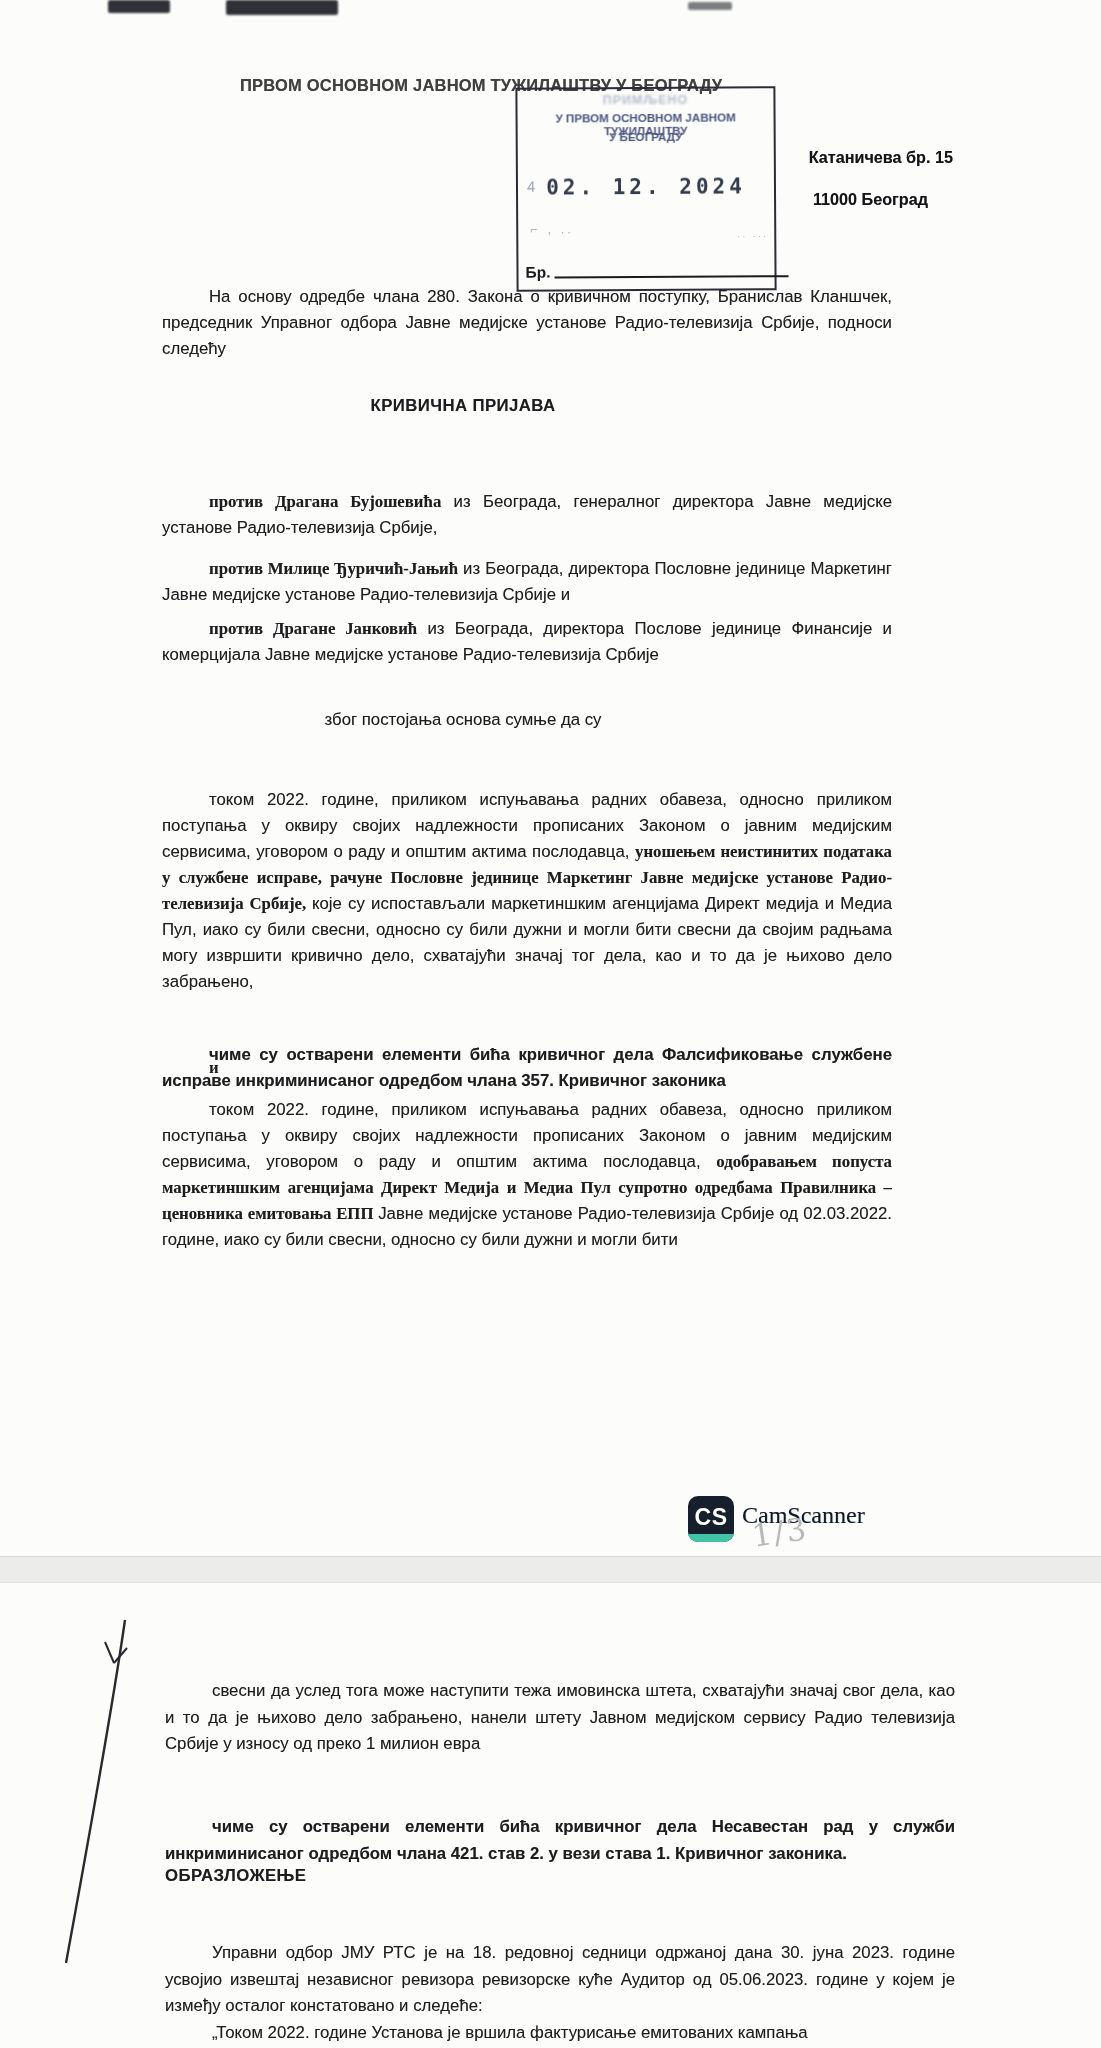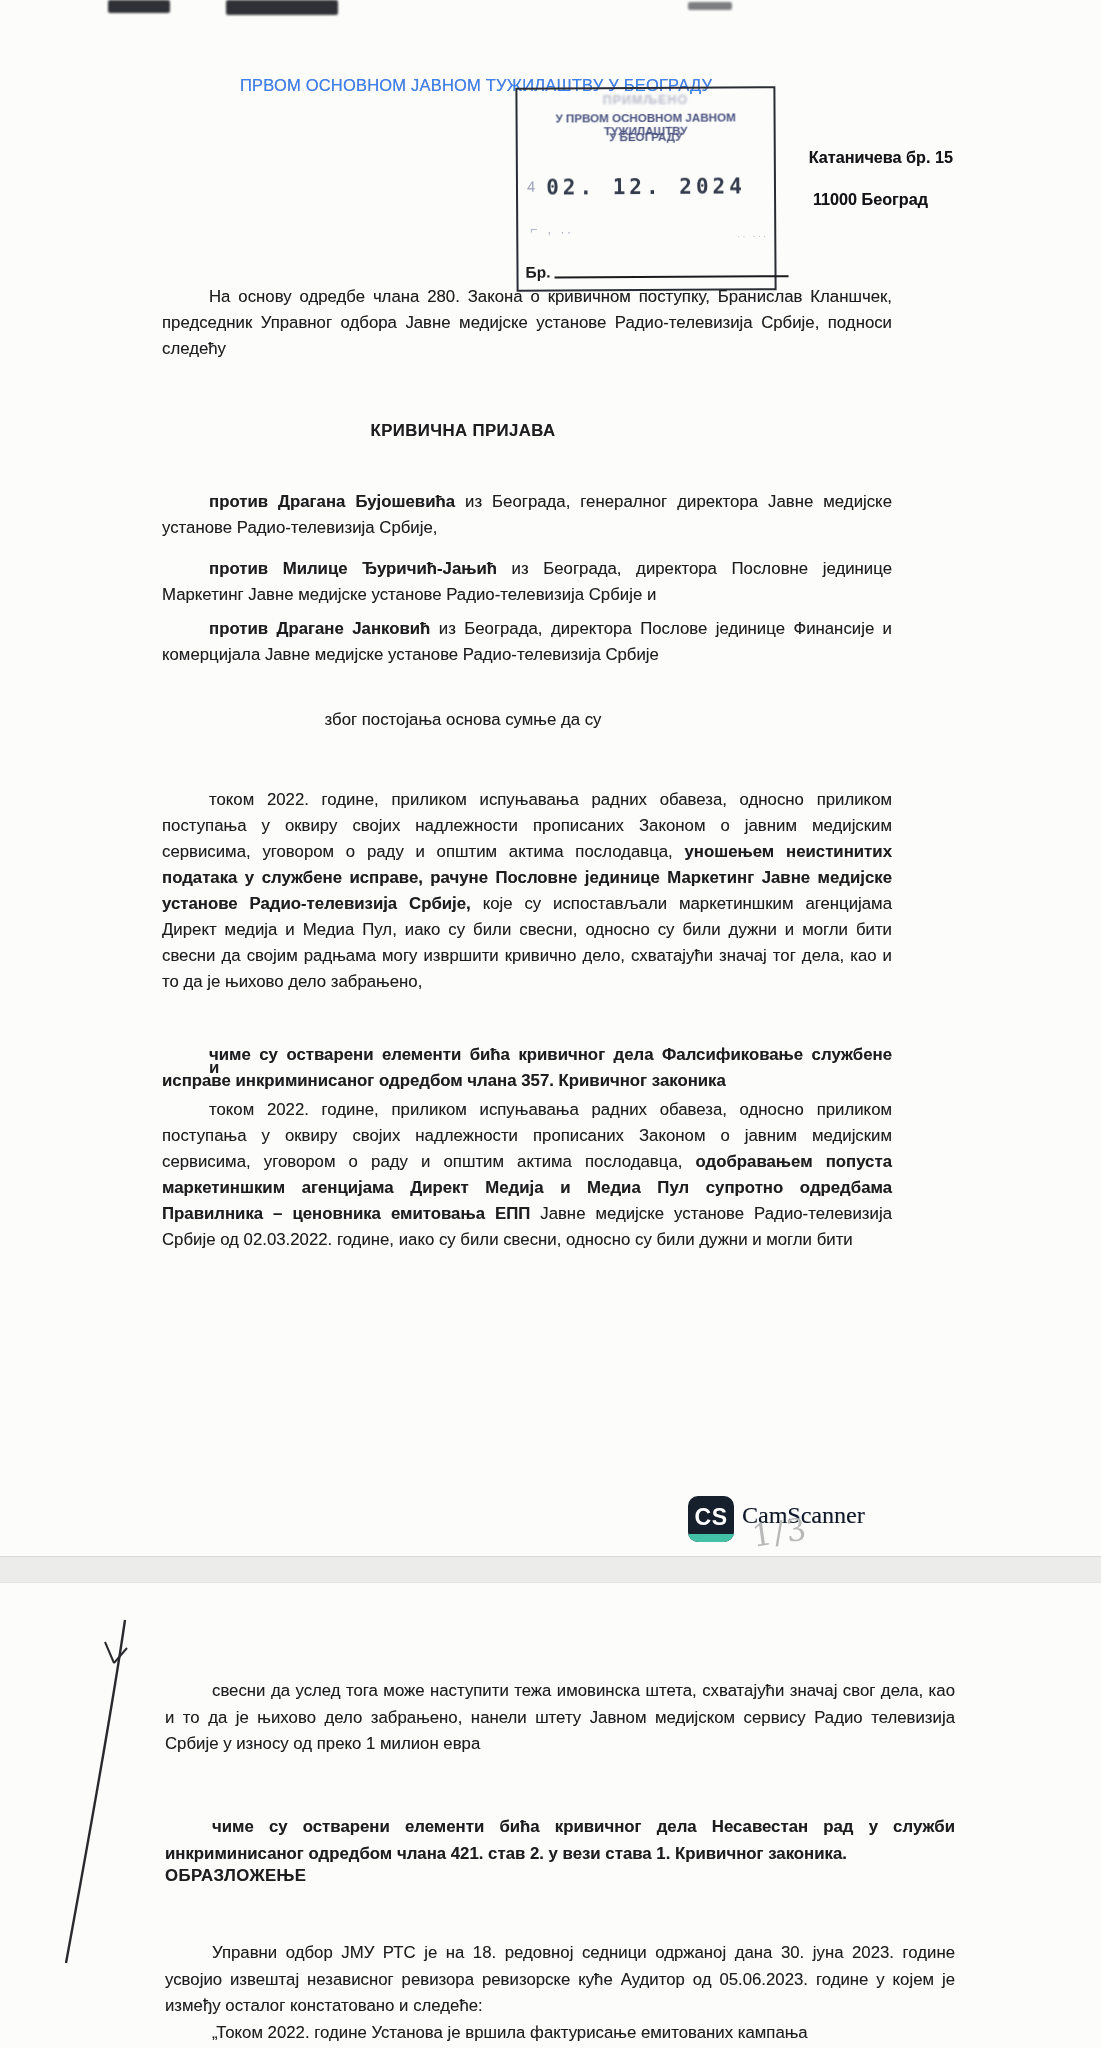--- a/index.html
+++ b/index.html
@@ -1,25 +1,25 @@
 <!DOCTYPE html>
 <html><head>
 <meta charset="utf-8">
 <style>
   html,body{margin:0;padding:0;background:#e9e9e7;}
   .canvas{position:relative;width:1101px;height:2048px;background:#fcfcfb;overflow:hidden;
           font-family:"Liberation Sans",sans-serif;color:#1d1d1f;}
   .abs{position:absolute;}
   
-  .doc-title{position:absolute;left:240px;top:76px;font-size:16.5px;font-weight:400;
-             letter-spacing:.2px;color:#3b82f6;text-shadow:0 0 .6px rgba(0,0,0,.45);}
+  .doc-title{position:absolute;left:240px;top:76px;font-size:16.5px;font-weight:700;
+             letter-spacing:.2px;color:#404040;text-shadow:0 0 .6px rgba(0,0,0,.45);}
   .para{position:absolute;left:162px;width:730px;font-size:16.8px;line-height:26px;
         text-align:justify;text-indent:47px;text-shadow:0 0 .5px rgba(25,25,25,.38);}
   .noindent{text-indent:0;}
-  .b{font-weight:700;}
+  .b{font-weight:700;font-family:Liberation Serif, serif;}
   .bold-para{font-weight:700;margin-top:48px;}
   .center-wrap{position:absolute;left:133px;width:660px;text-align:center;font-size:16.8px;
                text-shadow:0 0 .5px rgba(25,25,25,.38);}
   .hbold{font-weight:700;letter-spacing:.4px;}
   
   .stamp{position:absolute;left:516px;top:87px;width:256px;height:200px;
          border:2.5px solid #2a2c36;transform:rotate(-.35deg);}
   .stamp-faint{position:absolute;left:0;right:0;top:4px;text-align:center;font-size:12.5px;
                font-weight:700;color:#5a6388;opacity:.42;filter:blur(.8px);letter-spacing:1px;}
   .stamp-l1{position:absolute;left:0;right:0;top:22px;text-align:center;font-size:11.6px;
@@ -83,21 +83,21 @@
       <span>Бр.</span>
       <span class="line"></span>
     </div>
   </div>
 
   <div class="addr" style="left:768px;top:148px;">Катаничева бр. 15</div>
   <div class="addr" style="left:743px;top:190px;">11000 Београд</div>
 
   <div class="para" style="top:284px;">На основу одредбе члана 280. Закона о кривичном поступку, Бранислав Кланшчек, председник Управног одбора Јавне медијске установе Радио-телевизија Србије, подноси следећу</div>
 
-  <div class="center-wrap hbold" style="top:421px;">КРИВИЧНА ПРИЈАВА</div>
+  <div class="center-wrap hbold" style="top:396px;">КРИВИЧНА ПРИЈАВА</div>
 
   <div class="para" style="top:489px;"><span class="b">против Драгана Бујошевића</span><span> из Београда, генералног директора Јавне медијске установе Радио-телевизија Србије,</span></div>
   <div class="para" style="top:556px;"><span class="b">против Милице Ђуричић-Јањић</span><span> из Београда, директора Пословне јединице Маркетинг Јавне медијске установе Радио-телевизија Србије и</span></div>
   <div class="para" style="top:616px;"><span class="b">против Драгане Јанковић</span><span> из Београда, директора Послове јединице Финансије и комерцијала Јавне медијске установе Радио-телевизија Србије</span></div>
 
   <div class="center-wrap" style="top:710px;">због постојања основа сумње да су</div>
 
   <div class="para" style="top:787px;"><span>током 2022. године, приликом испуњавања радних обавеза, односно приликом поступања у оквиру својих надлежности прописаних Законом о јавним медијским сервисима, уговором о раду и општим актима послодавца, </span><span class="b">уношењем неистинитих података у службене исправе, рачуне Пословне јединице Маркетинг Јавне медијске установе Радио-телевизија Србије, </span><span>које су испостављали маркетиншким агенцијама Директ медија и Медиа Пул, иако су били свесни, односно су били дужни и могли бити свесни да својим радњама могу извршити кривично дело, схватајући значај тог дела, као и то да је њихово дело забрањено,</span></div>
 
   <div class="para bold-para" style="top:994px;">чиме су остварени елементи бића кривичног дела Фалсификовање службене исправе инкриминисаног одредбом члана 357. Кривичног законика</div>

